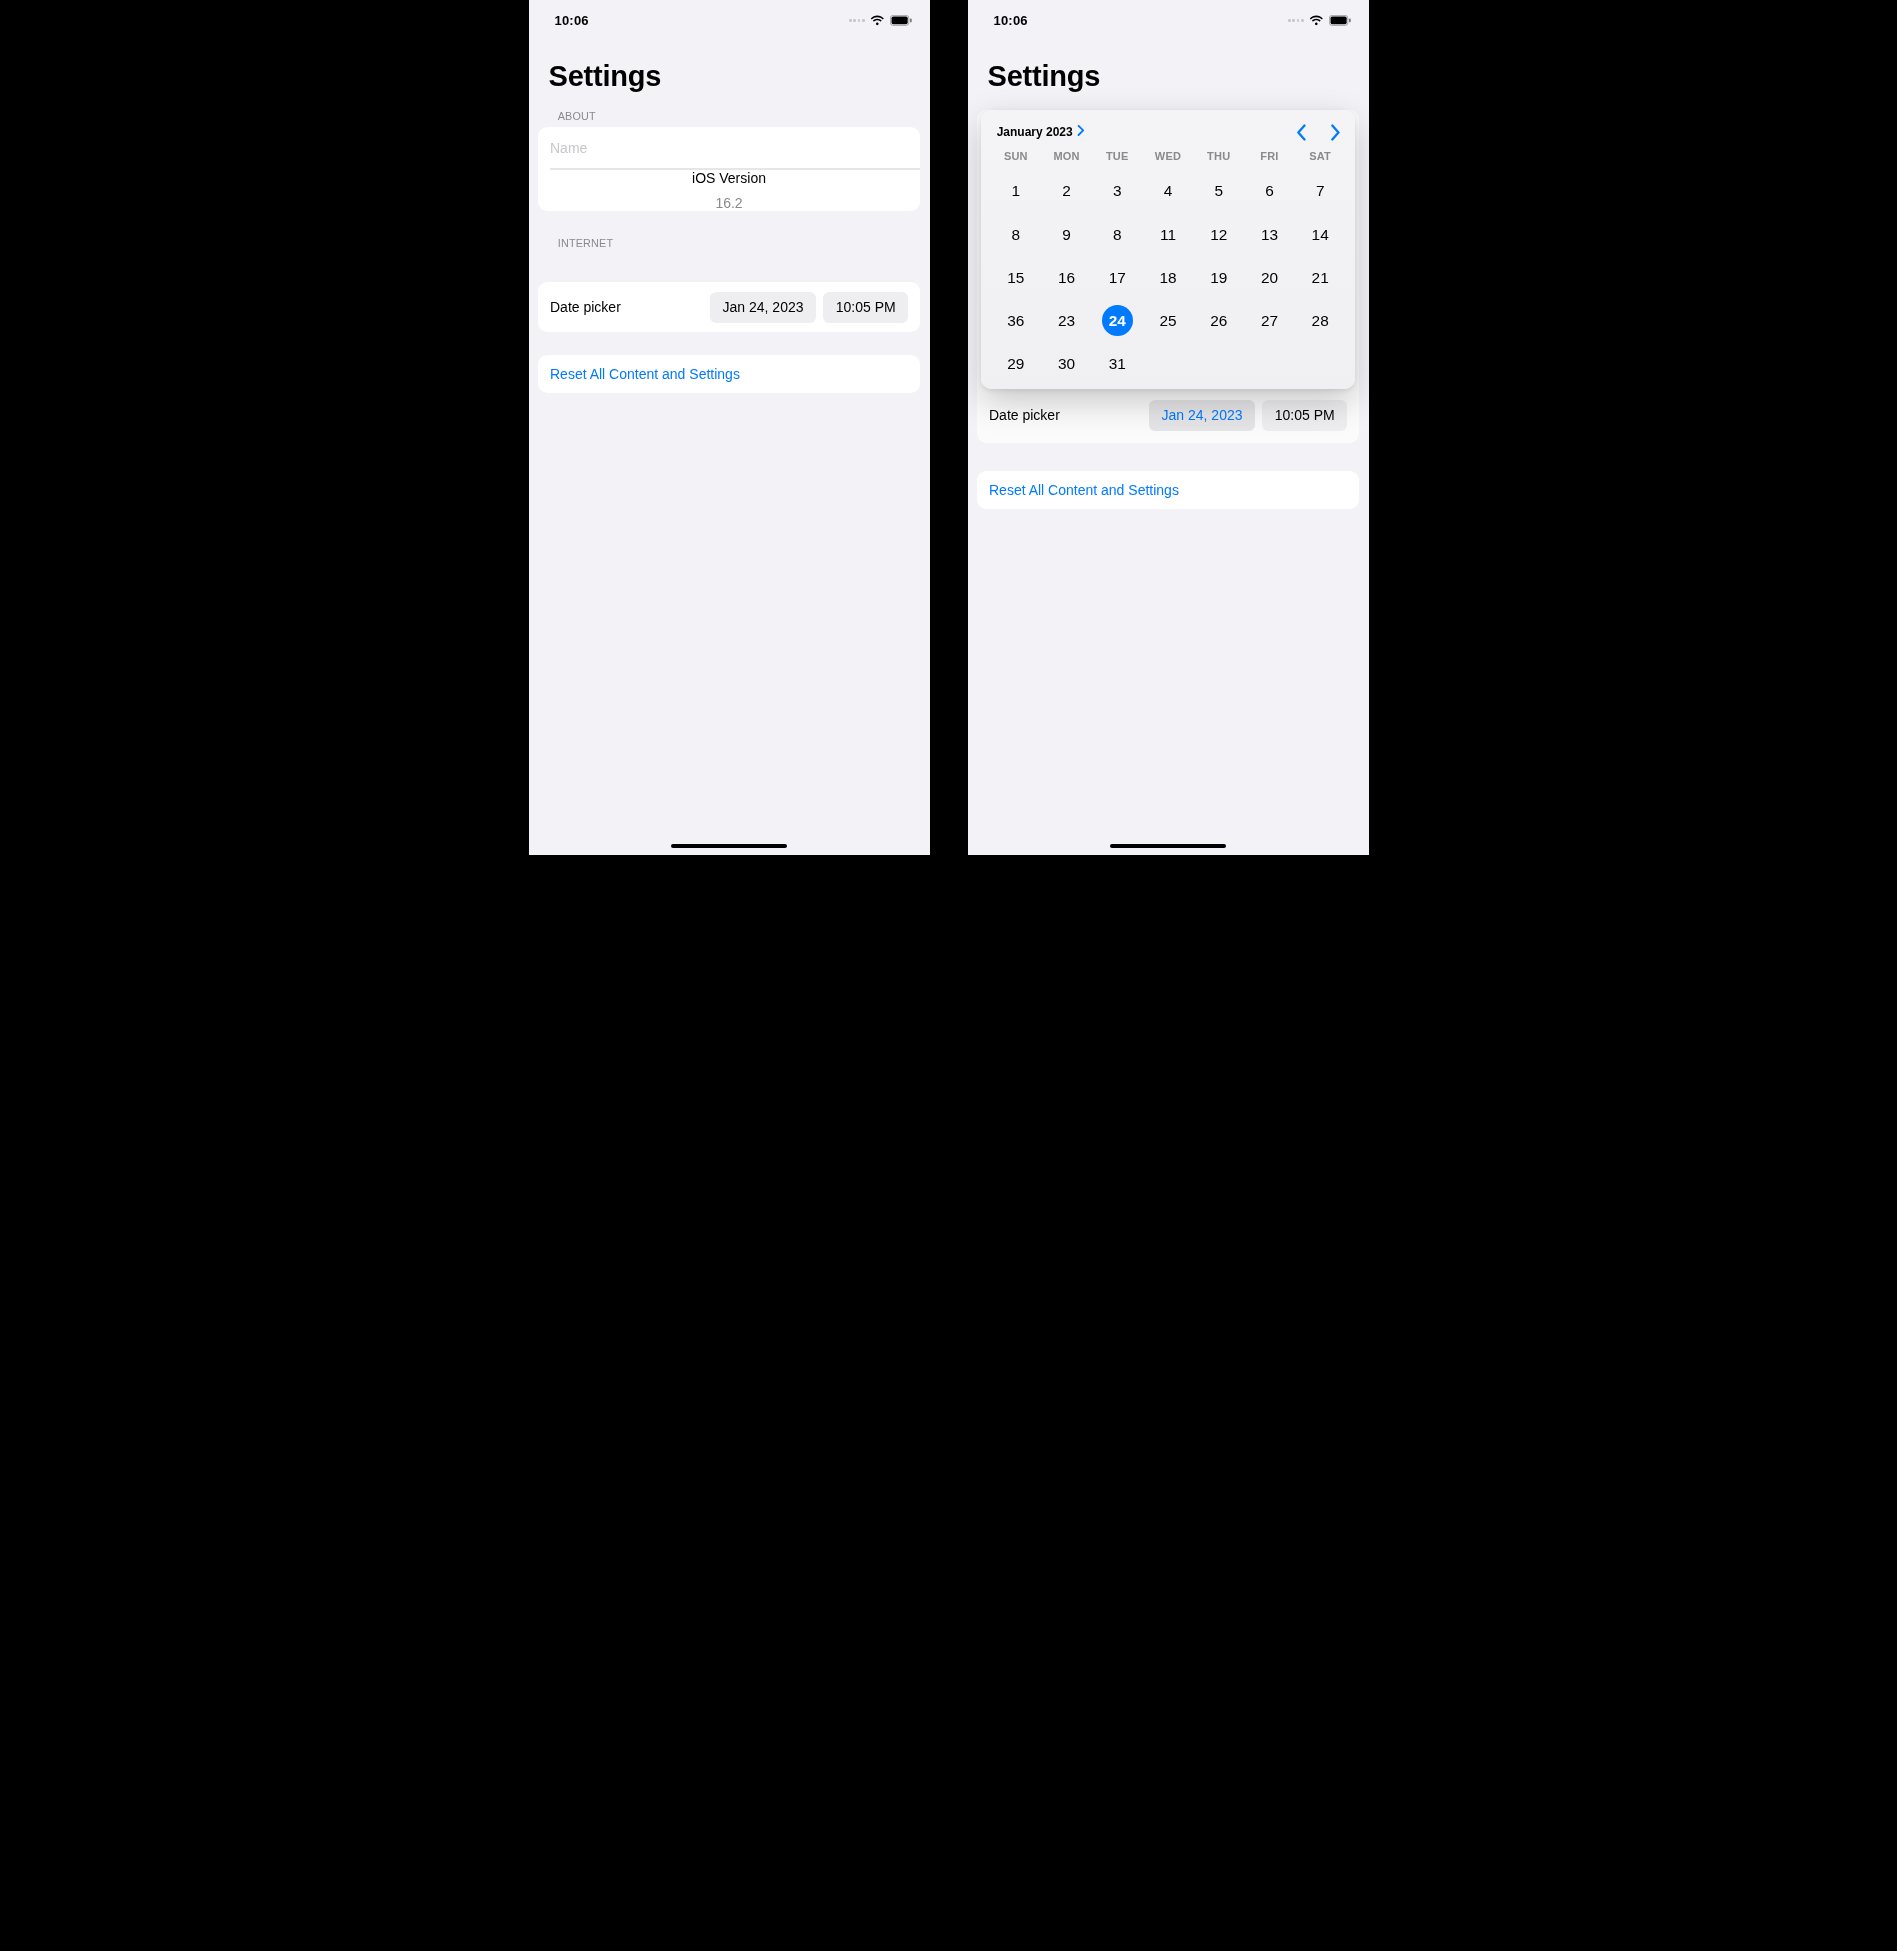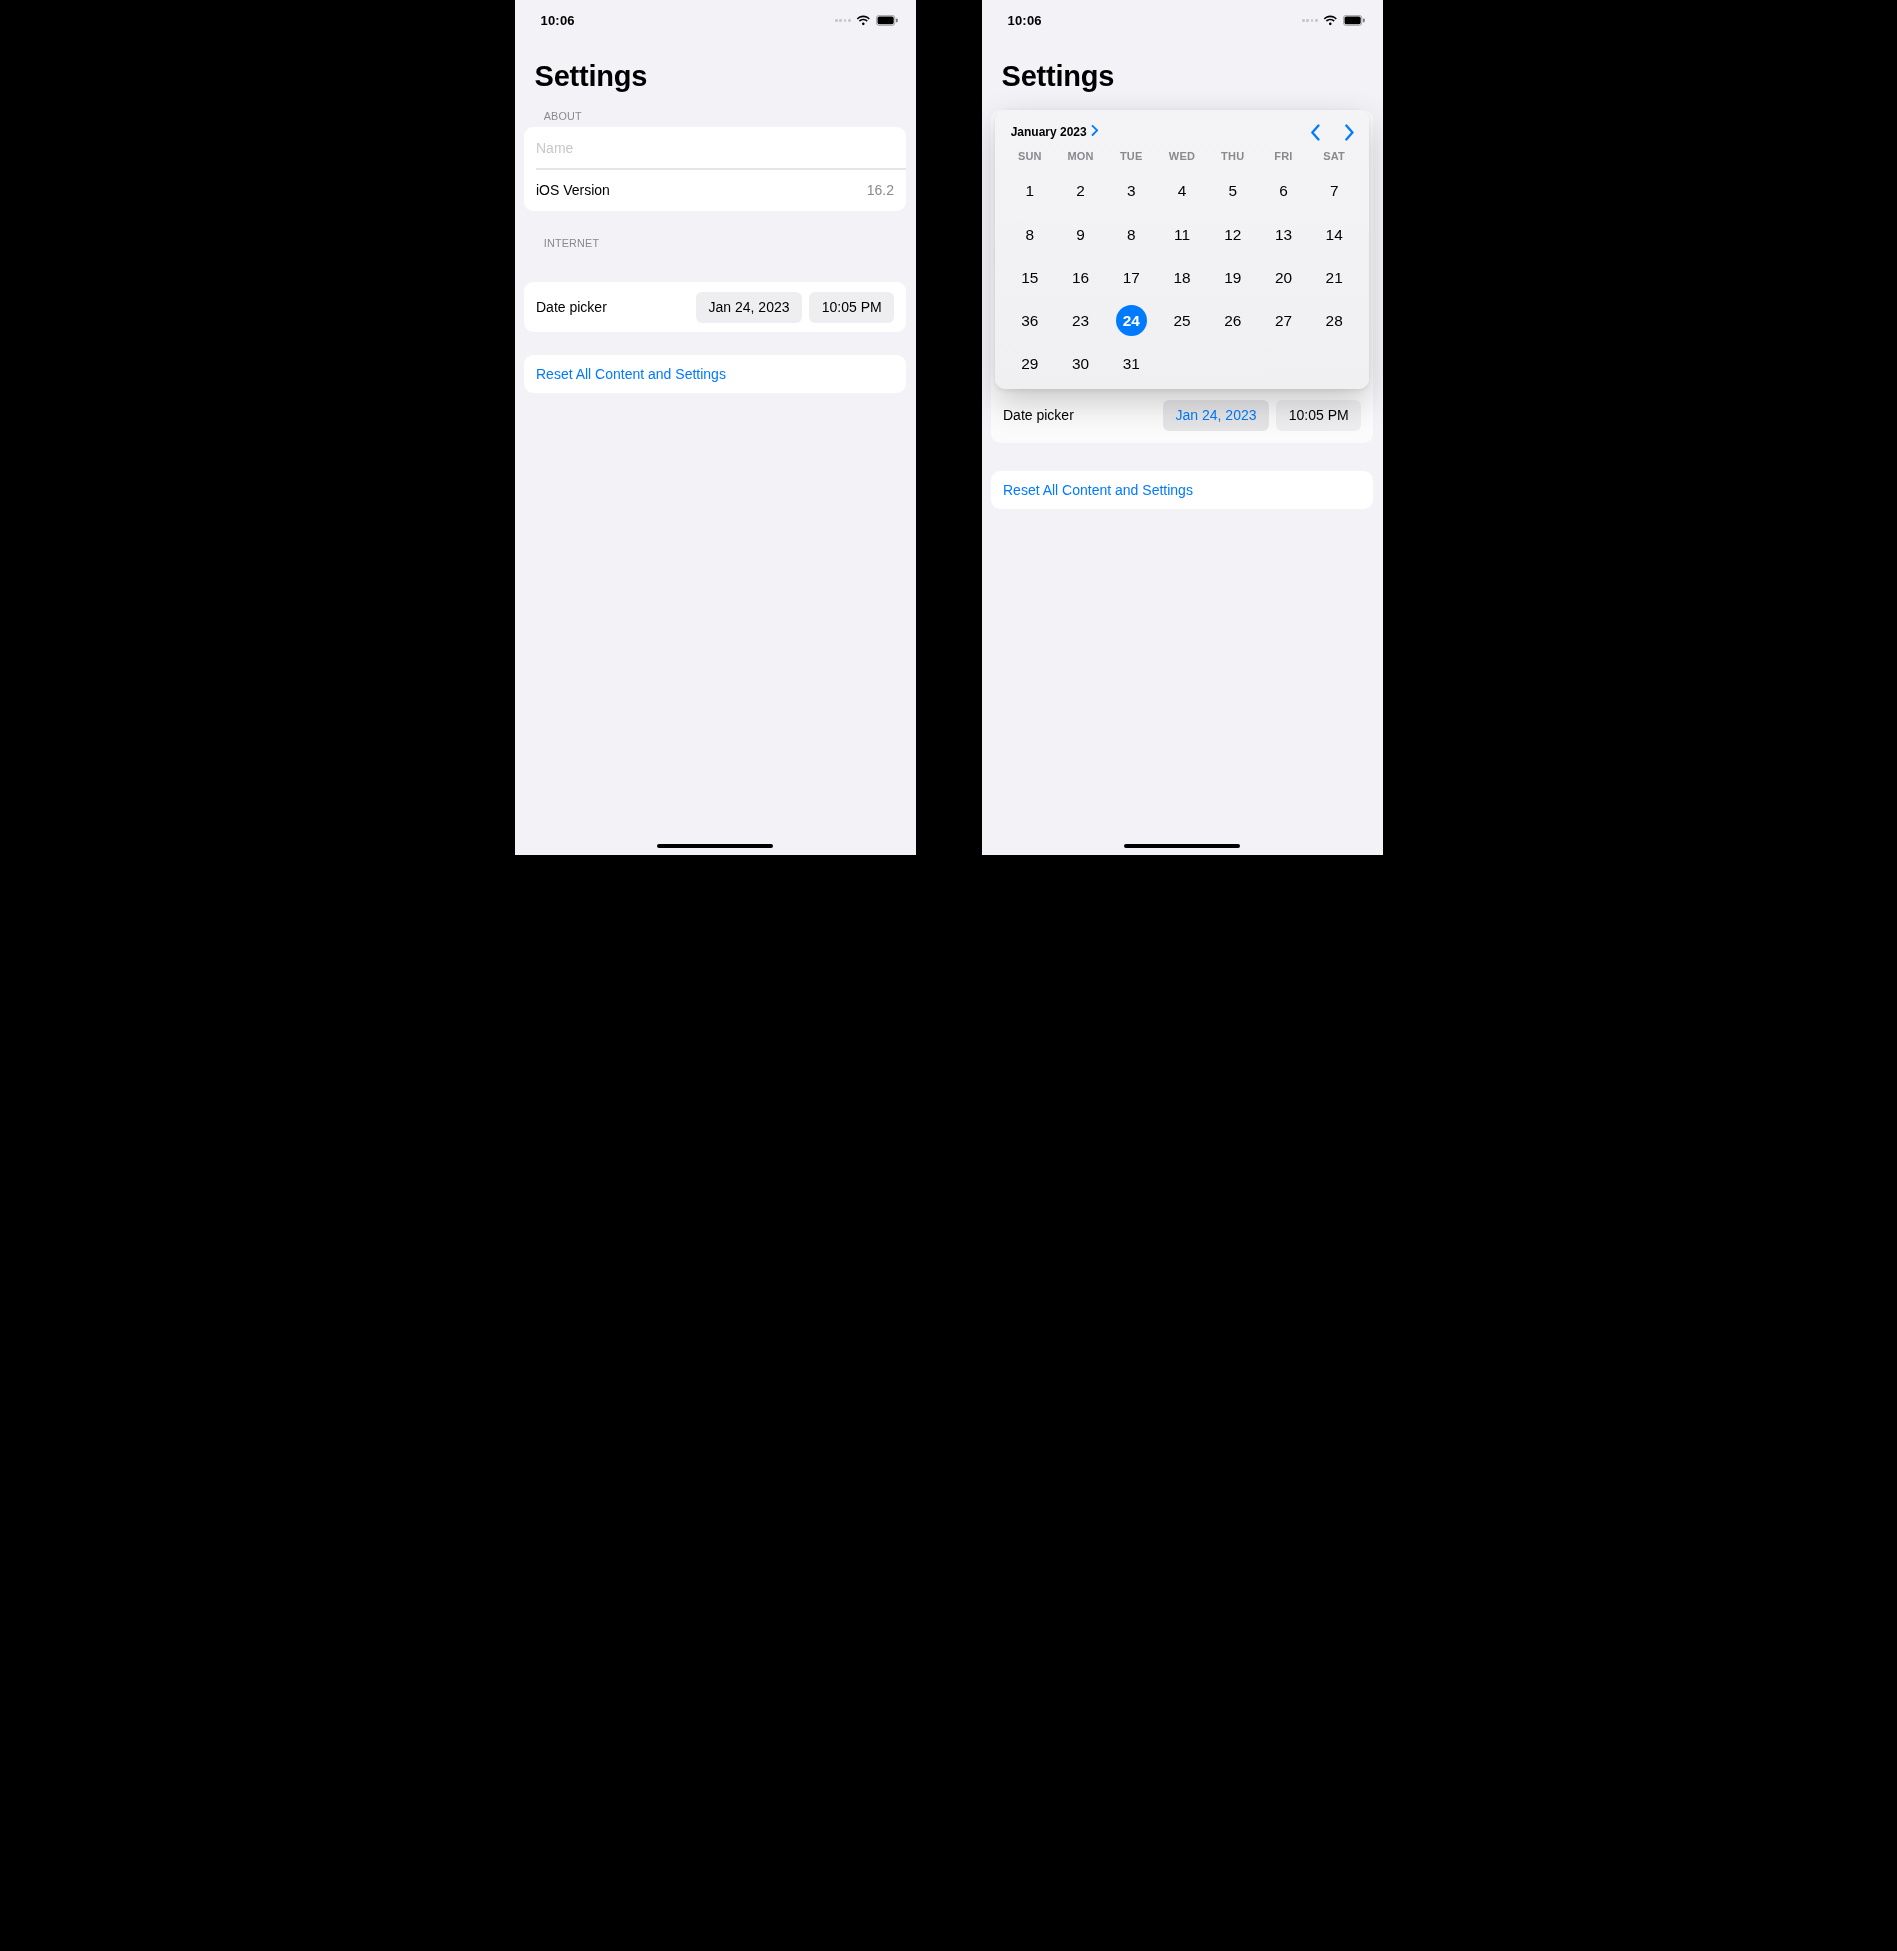--- a/index.html
+++ b/index.html
@@ -5,21 +5,21 @@
   * { box-sizing: border-box; -webkit-font-smoothing: antialiased; }
   body {
     margin: 0;
     background: #000;
     font-family: -apple-system, "SF Pro Text", "Helvetica Neue", Helvetica, Arial, sans-serif;
     display: flex;
     justify-content: center;
   }
   .stage {
     display: flex;
-    gap: 16px;
+    gap: 2px;
   }
   .phone {
     width: 401px;
     height: 855px;
     background: #f2f2f7;
     position: relative;
     overflow: hidden;
   }
   .divider-black {
     width: 34px;
@@ -65,21 +65,21 @@
     overflow: hidden;
   }
   .row {
     display: flex;
     align-items: center;
     justify-content: space-between;
     min-height: 42px;
     padding: 0 12.3px;
     font-size: 14px;
   }
-  .row + .row { border-top: 0.8px solid #e5e5ea; margin-left: 12.3px; padding-left: 0; }
+  .row + .row { border-top: 0.8px solid #e5e5ea; margin-left: 12.3px; padding-left: 0; flex-direction: column; }
   .row + .row::before { content: none; }
   .row.sep { position: relative; }
   .row.sep::after {
     content: "";
     position: absolute;
     left: 12.3px; right: 0; bottom: 0;
     height: 0.8px;
     background: #e5e5ea;
   }
   .value-muted { color: #8a8a8e; font-size: 14px; }

